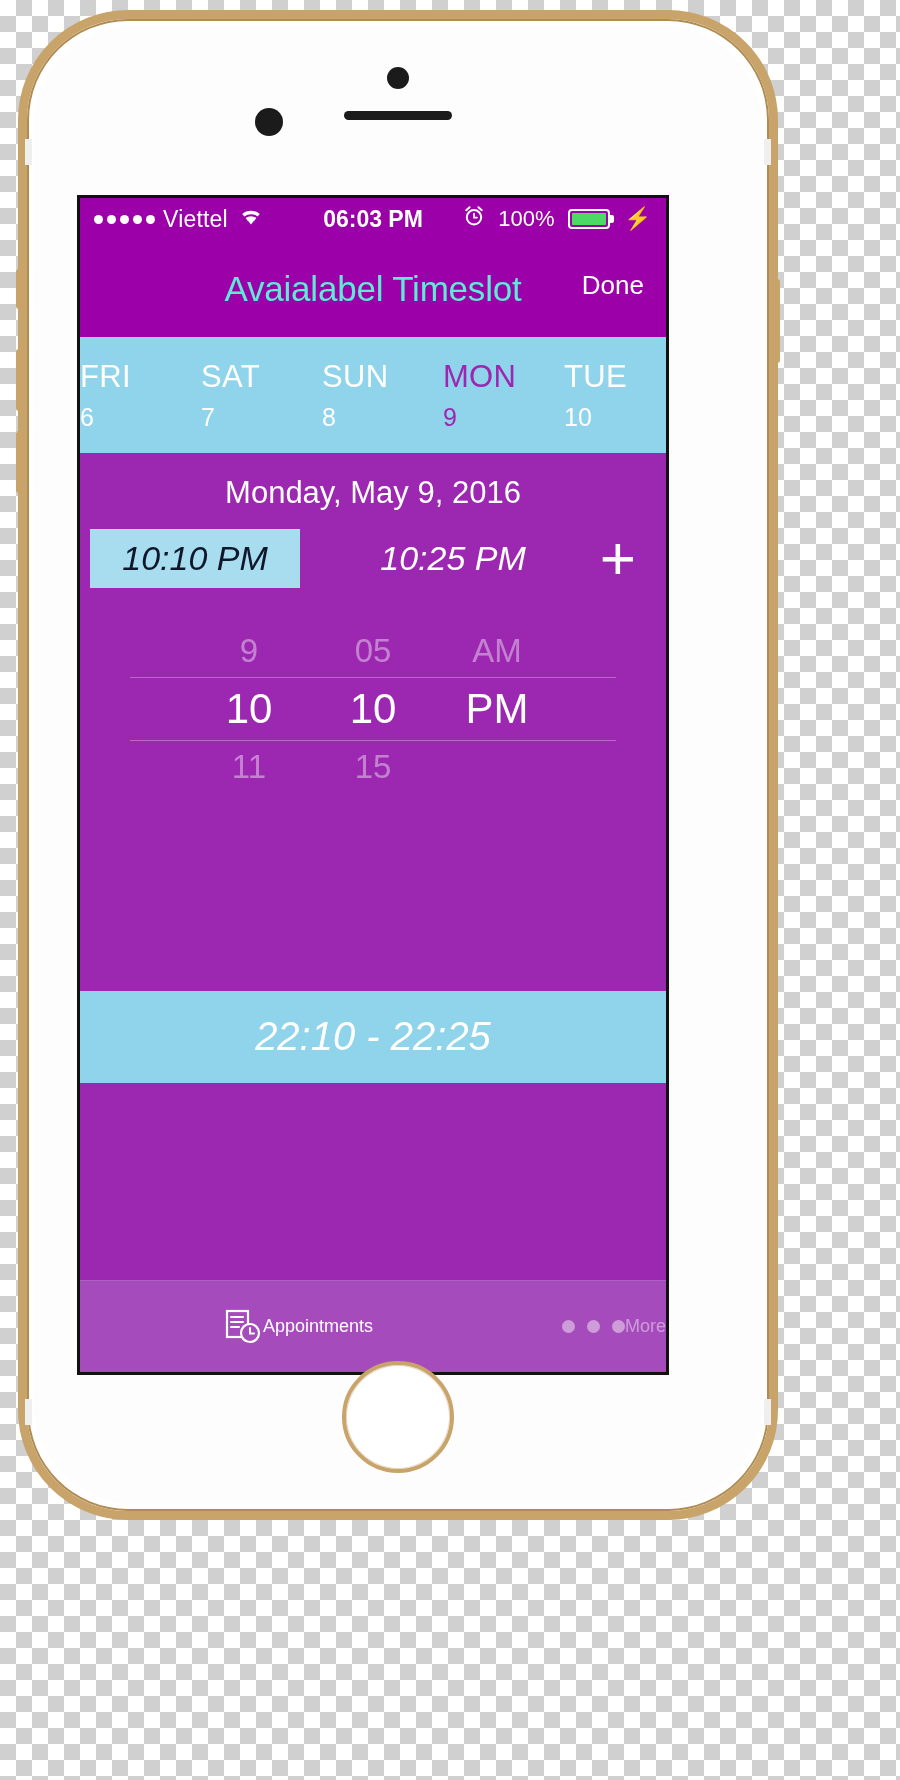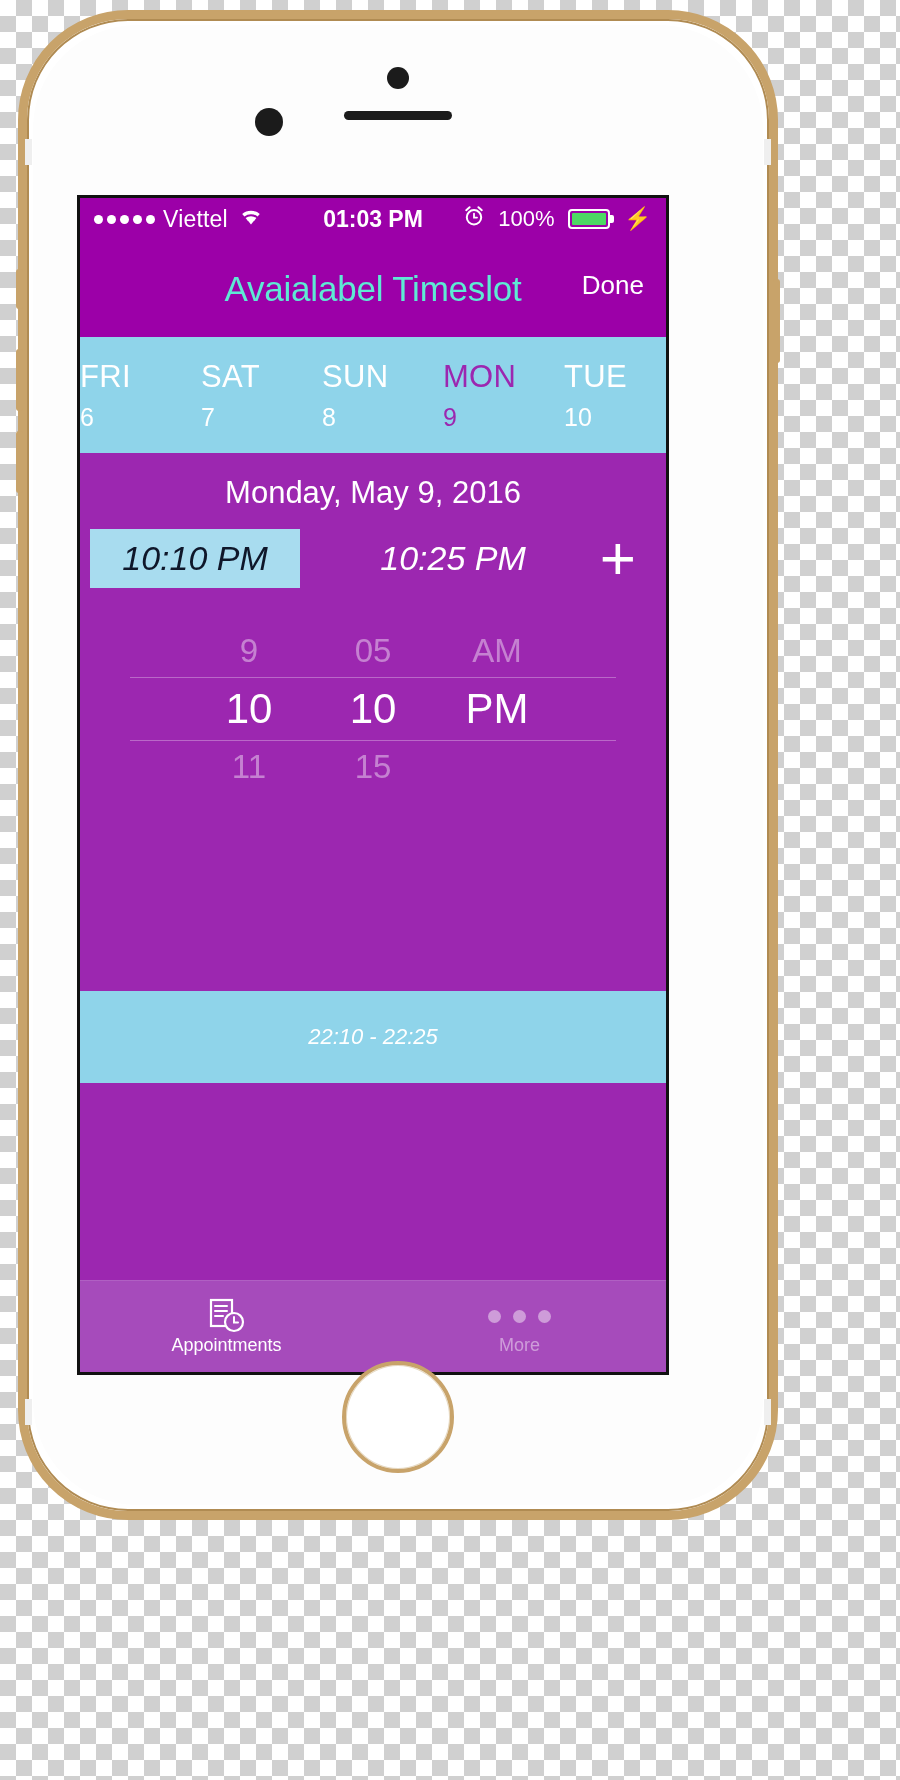--- a/index.html
+++ b/index.html
@@ -298,44 +298,43 @@
   }
 
   
   .slot-band {
     background: #8fd4ea;
     height: 92px;
     display: flex;
     align-items: center;
     justify-content: center;
     color: #ffffff;
-    font-size: 22px;
+    font-size: 40px;
     font-style: italic;
     flex: 0 0 auto;
   }
   .filler {
     background: #9c27b0;
     flex: 1 1 auto;
   }
 
   
   .tabbar {
     height: 92px;
     background: #a64bbb;
     display: flex;
     align-items: center;
     flex: 0 0 auto;
     border-top: 1px solid rgba(255,255,255,0.12);
   }
   .tab {
     flex: 1;
     display: flex;
-    flex-direction: column;
-    align-items: center;
-    justify-content: center;
+    align-items: center;
+    justify-content: flex-end;
     gap: 0;
     color: rgba(255,255,255,0.45);
     font-size: 18px;
   }
   .tab.active { color: #ffffff; }
   .tab .ticon { height: 38px; display: flex; align-items: center; }
   .dots3 { display: flex; gap: 12px; align-items: center; }
   .dots3 i {
     width: 13px; height: 13px; border-radius: 50%;
     background: currentColor; display: block;
@@ -372,21 +371,21 @@
           </span>
           <span class="carrier">Viettel</span>
           <span class="wifi">
             <svg width="26" height="20" viewBox="0 0 26 20" aria-hidden="true">
               <path d="M13 17.5l-3.6-4.4a5.8 5.8 0 0 1 7.2 0z" fill="#fff"></path>
               <path d="M4.2 7.0a13.5 13.5 0 0 1 17.6 0l-2.2 2.6a10.2 10.2 0 0 0-13.2 0z" fill="#fff"></path>
               <path d="M7.6 11.1a8.6 8.6 0 0 1 10.8 0l-2.2 2.6a5.3 5.3 0 0 0-6.4 0z" fill="#fff"></path>
             </svg>
           </span>
         </div>
-        <div class="sb-center">01:03 PM</div>
+        <div class="sb-center">06:03 PM</div>
         <div class="sb-right">
           <span>
             <svg width="22" height="22" viewBox="0 0 22 22" aria-hidden="true">
               <circle cx="11" cy="12.3" r="7.2" fill="none" stroke="#fff" stroke-width="2"></circle>
               <path d="M11 8.6v4h3" stroke="#fff" stroke-width="1.8" fill="none" stroke-linecap="round"></path>
               <path d="M3.2 5.2l3.4-3M18.8 5.2l-3.4-3" stroke="#fff" stroke-width="2" stroke-linecap="round"></path>
             </svg>
           </span>
           <span>100%</span>
           <span class="battery">

